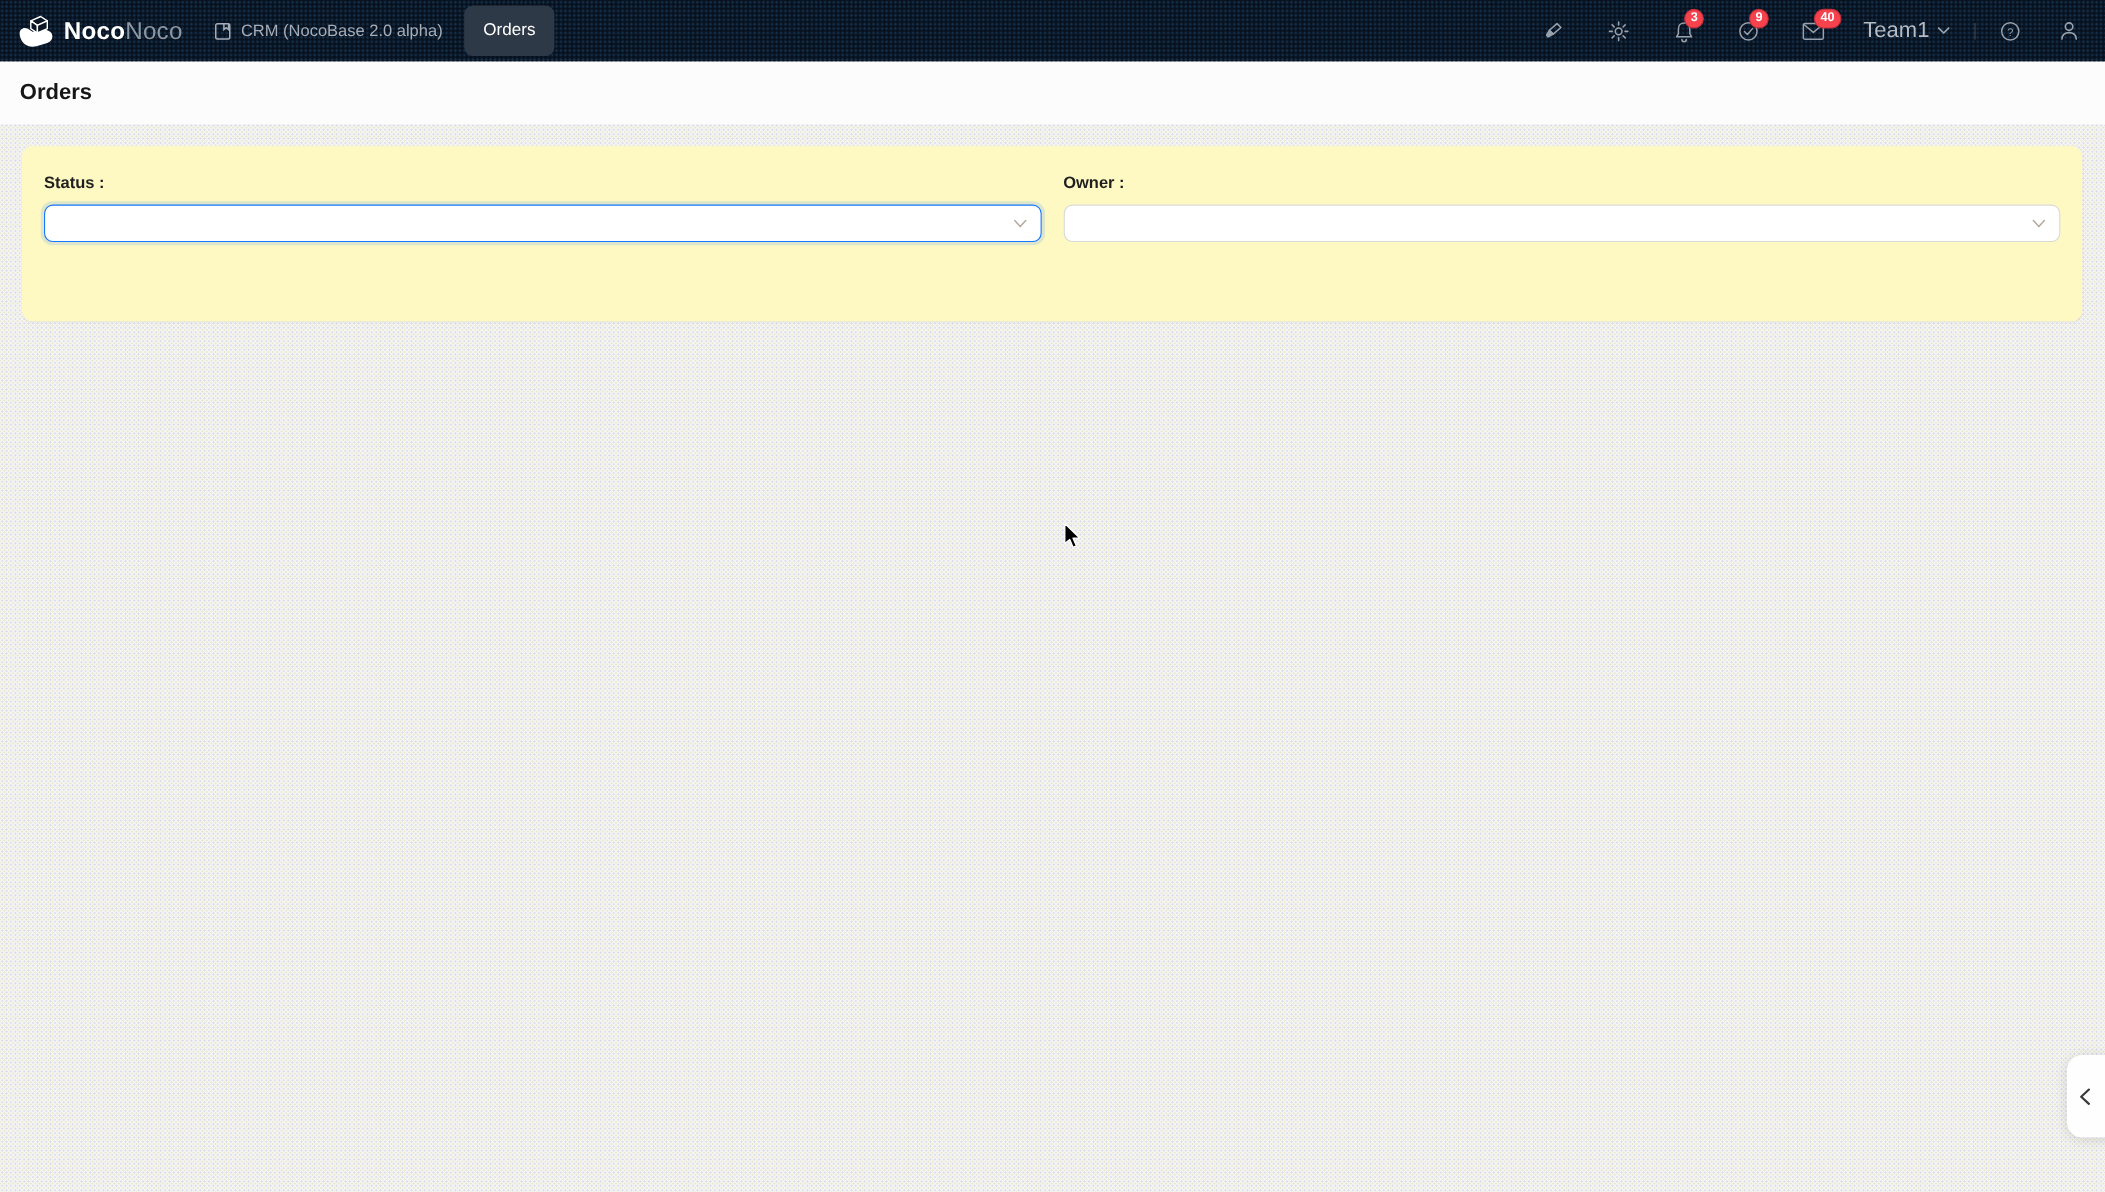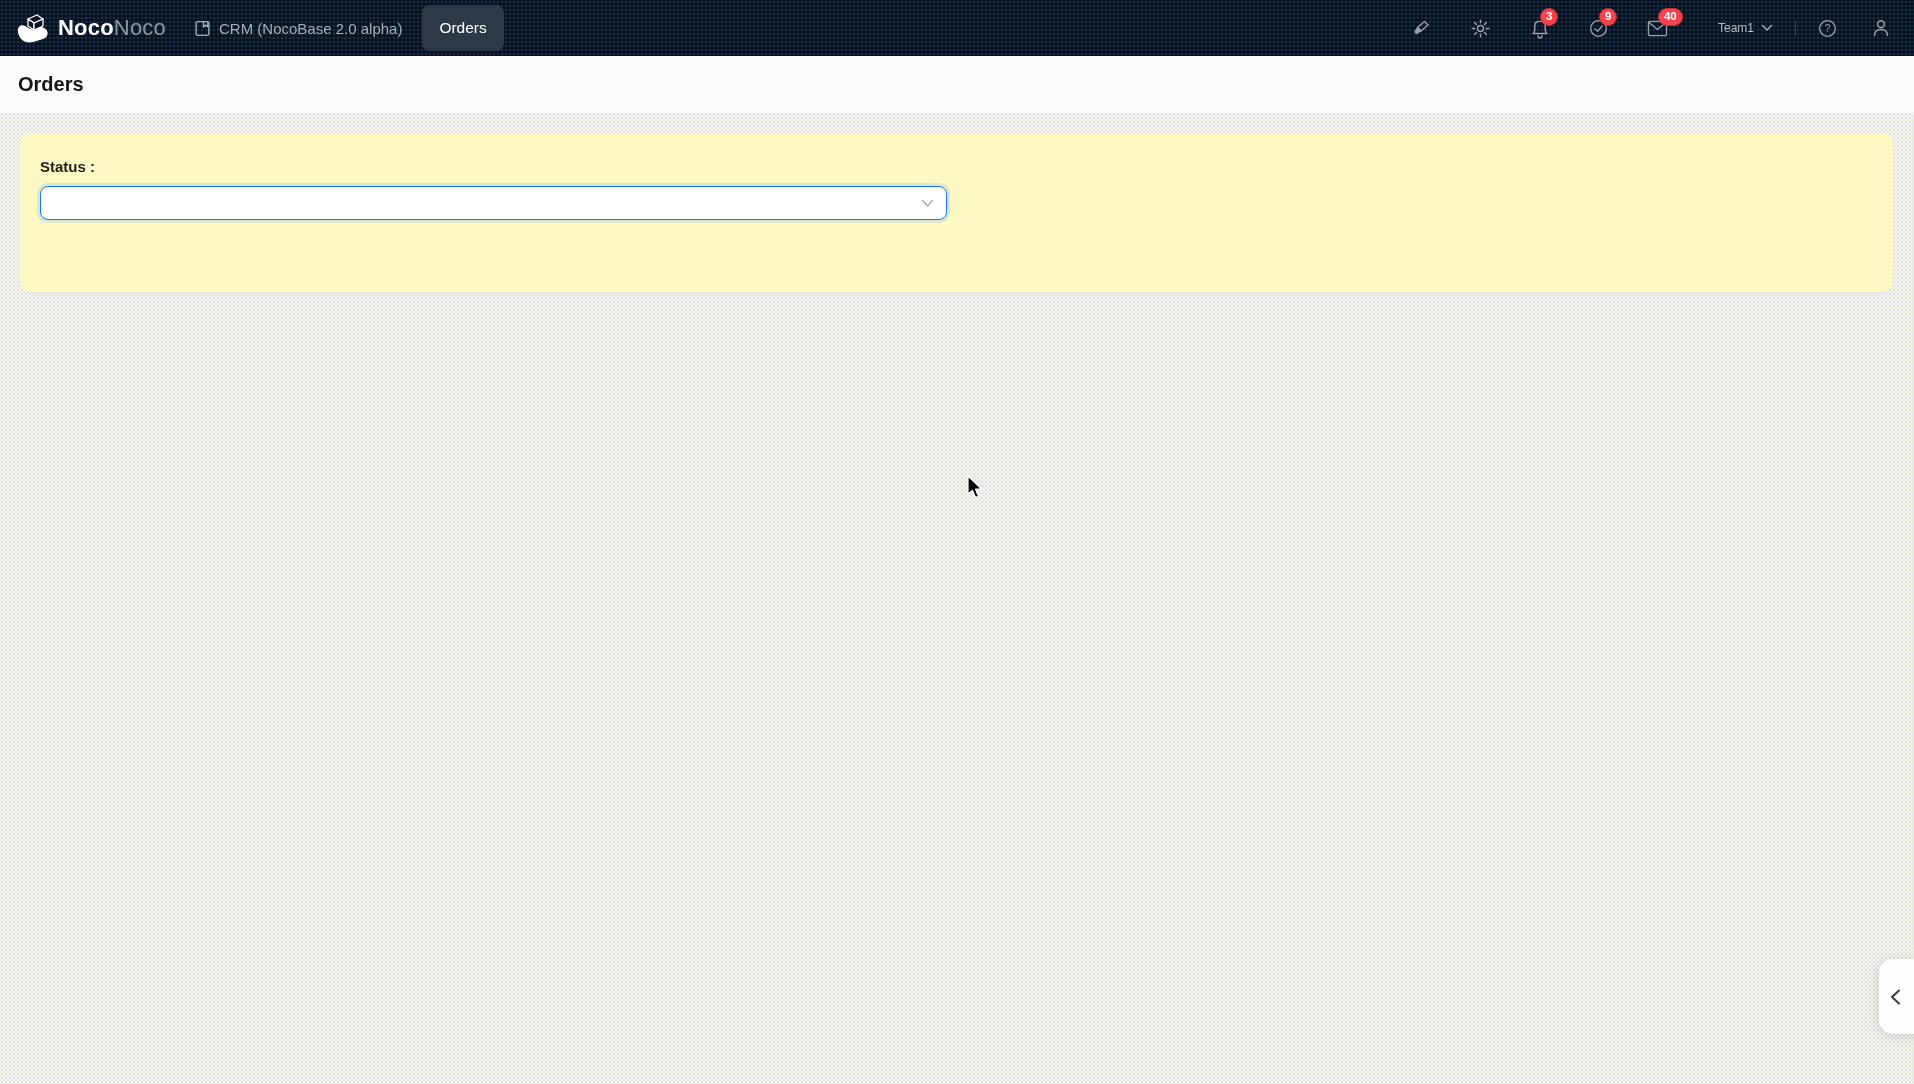--- a/index.html
+++ b/index.html
@@ -50,21 +50,21 @@
   }
   .hicon svg { display:block; }
   .badge {
     position:absolute; top:-9px; left:11px;
     min-width:18px; height:18px; padding:0 5px;
     background:#f5424d; border:1px solid #c2303c;
     border-radius:9px; color:#fff; font-size:11.5px; font-weight:700;
     display:flex; align-items:center; justify-content:center; line-height:1;
   }
   .team-select { display:flex; align-items:center; gap:7px; margin-left:34px; cursor:pointer; }
-  .team-select .team-label { color:#b6bcc5; font-size:12px;margin-left:15px; }
+  .team-select .team-label { color:#b6bcc5; font-size:20px; }
   .v-divider { width:1px; height:15px; background:rgba(255,255,255,.22); margin-left:22px; }
   .help-icon { margin-left:20px; }
   .user-icon { margin-left:32px; }
 
   
   .page-header {
     position:absolute; left:0; top:56px; width:100%; height:57px;
     background:#fcfcfc; display:flex; align-items:center; padding-left:18px;
   }
   .page-title { font-size:20px; font-weight:700; color:#161616; }
@@ -205,20 +205,31 @@
     <div class="select-box focused">
       <span></span>
       <span class="select-arrow">
         <svg width="13" height="9" viewBox="0 0 13 9" fill="none" stroke="currentColor" stroke-width="1.4" stroke-linecap="round" stroke-linejoin="round">
           <path d="M1.5 1.5 L6.5 7 L11.5 1.5"></path>
         </svg>
       </span>
     </div>
   </div>
 
+  <div class="form-field">
+    <label class="field-label">Owner :</label>
+    <div class="select-box default">
+      <span></span>
+      <span class="select-arrow">
+        <svg width="13" height="9" viewBox="0 0 13 9" fill="none" stroke="currentColor" stroke-width="1.4" stroke-linecap="round" stroke-linejoin="round">
+          <path d="M1.5 1.5 L6.5 7 L11.5 1.5"></path>
+        </svg>
+      </span>
+    </div>
+  </div>
 
 </section>
 
 <div class="side-pill">
   <svg width="11" height="16" viewBox="0 0 11 16" fill="none" stroke="#3a3a3a" stroke-width="2" stroke-linecap="round" stroke-linejoin="round">
     <path d="M9 1.5 L2 8 L9 14.5"></path>
   </svg>
 </div>
 
 <div class="cursor">

